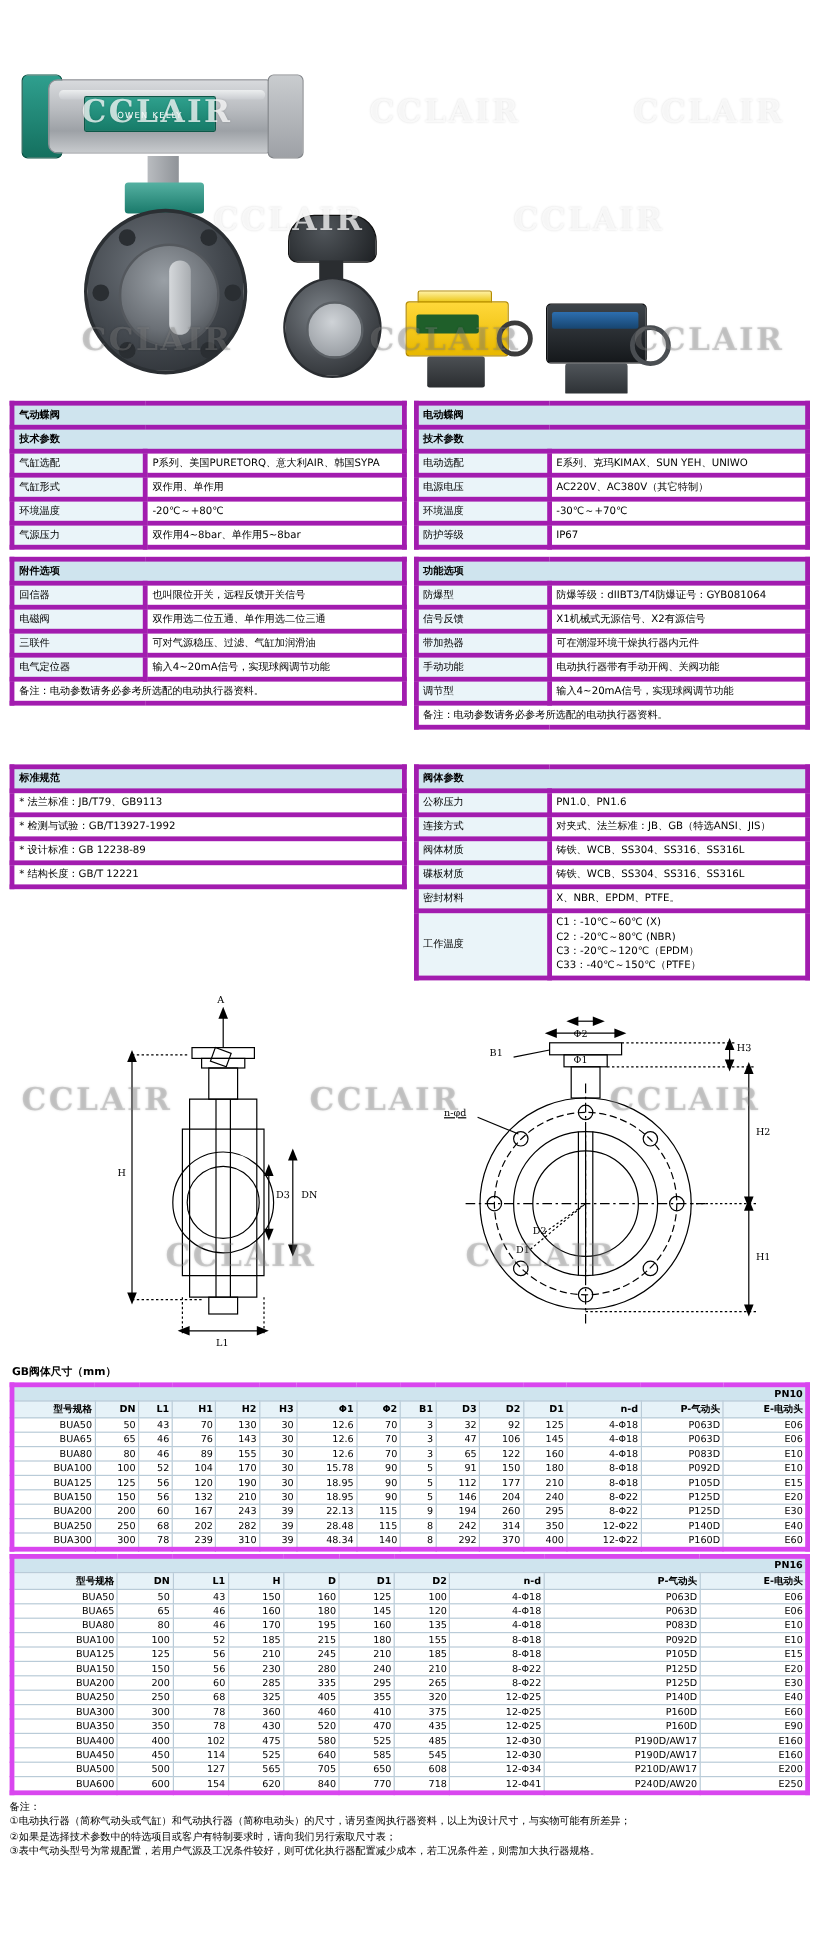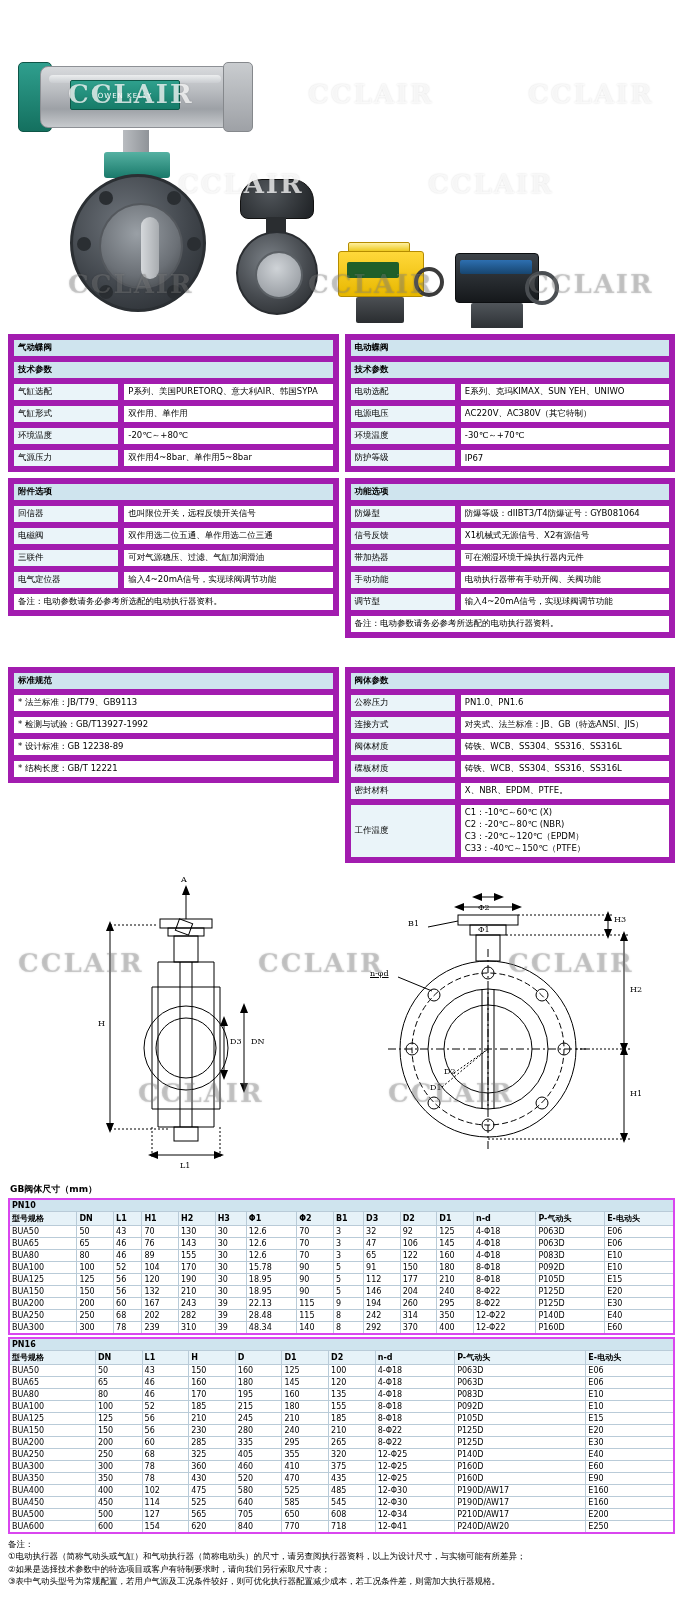--- a/index.html
+++ b/index.html
@@ -152,40 +152,40 @@
   }
 
   
   .specs { display:flex; gap:6px; }
   .specs > div { width: 50%; }
   table.spec {
     width:100%; border-collapse: collapse; font-size: 8.5px; margin-bottom:6px;
     border:1px solid #9fb7c9;
   }
   table.spec td, table.spec th {
-    border:6px solid #a21caf; padding:2px 4px; vertical-align: middle;
+    border:4px solid #a21caf; padding:2px 4px; vertical-align: middle;
   }
   .hdr { background:#cfe4ee; font-weight:bold; }
   .lbl { background:#eaf4f9; width:34%; white-space:nowrap; }
   .note-row td { background:#fff; }
 
   .row2 { display:flex; gap:6px; }
   .row2 > div { width:50%;margin-top:23px; }
 
   
   .draw-wrap { position:relative; height: 300px; margin: 8px 0 6px 0; }
   .dwg { position:absolute; }
   .dim-txt { position:absolute; font-size:8px; font-family:"DejaVu Serif", serif; }
   svg { display:block; }
 
   
   .dim-title { font-weight:bold; font-size:9px; margin: 4px 0 2px 2px; }
   table.dim {
-    width:100%; border-collapse:collapse; font-size:8px; text-align:left;
-    border:2px solid #d946ef; margin-bottom:2px;
+    width:100%; border-collapse:collapse; font-size:8px; text-align:right;
+    border:4px solid #d946ef; margin-bottom:2px;
   }
   table.dim td, table.dim th { border:1px solid #b9cbd8; padding:1px 2px; white-space:nowrap; }
   .pn-band { background:#cfe4ee; font-weight:bold; }
   .colhdr { background:#e6f2f8; font-weight:bold; }
 
   .footnote { font-size:8.5px; line-height:1.45; margin-top:4px; }
 </style>
 </head>
 <body>
 

